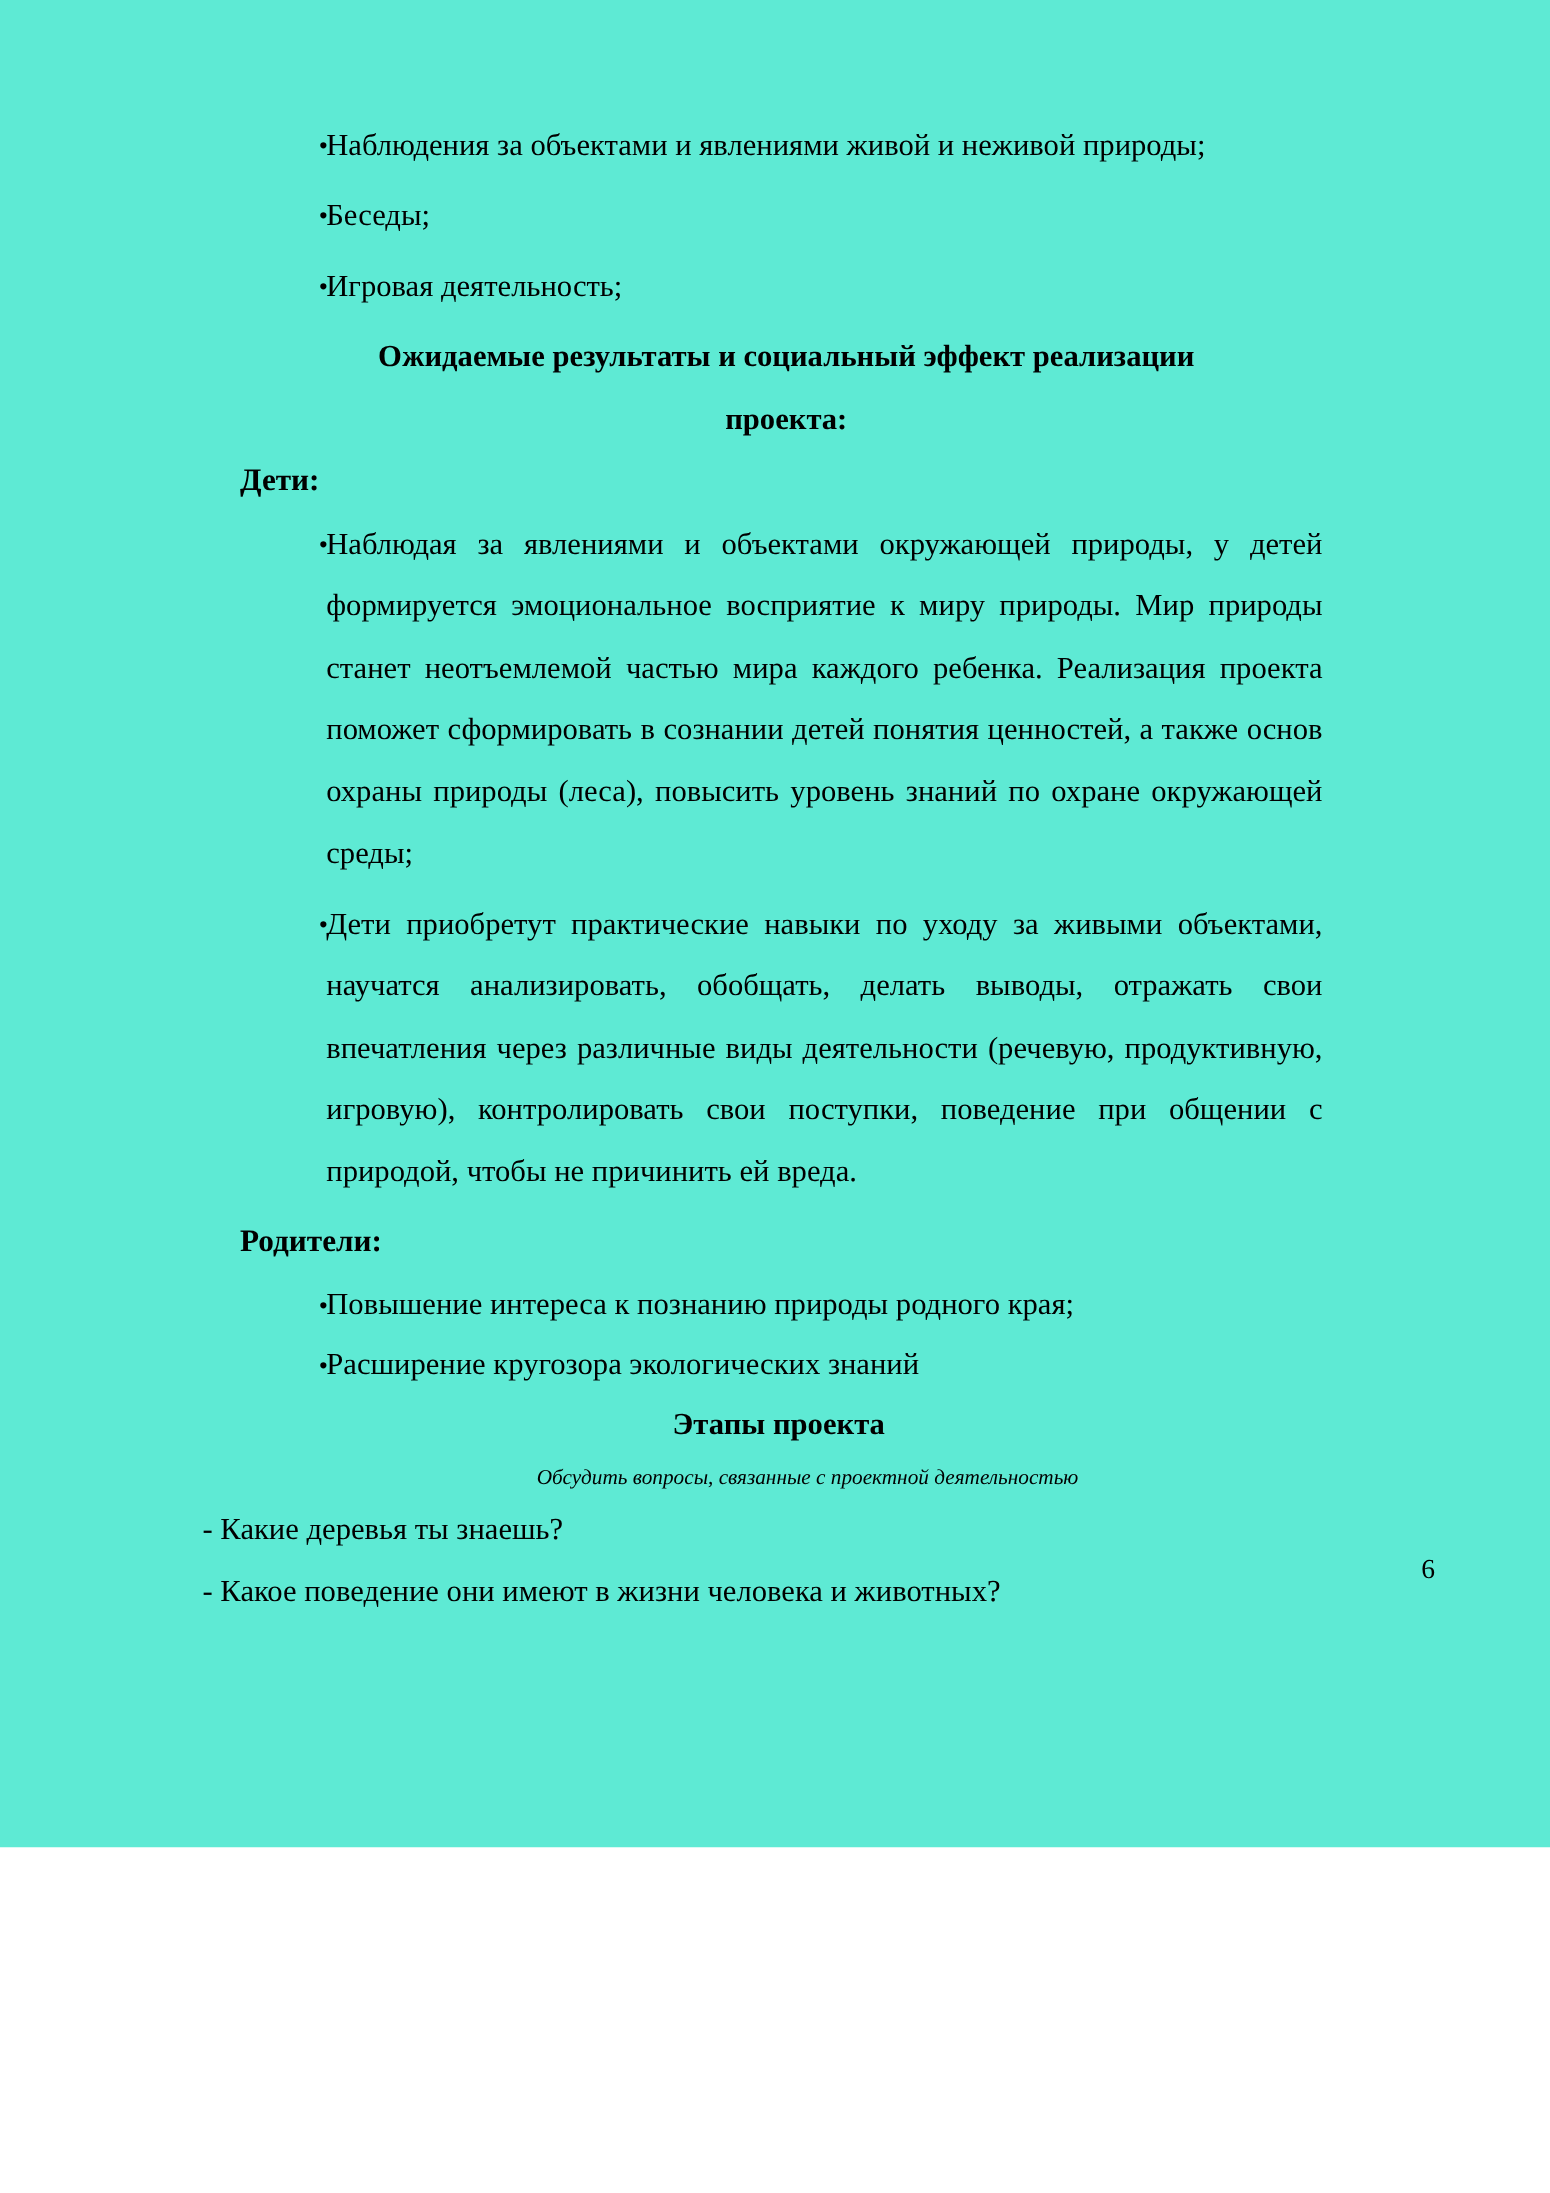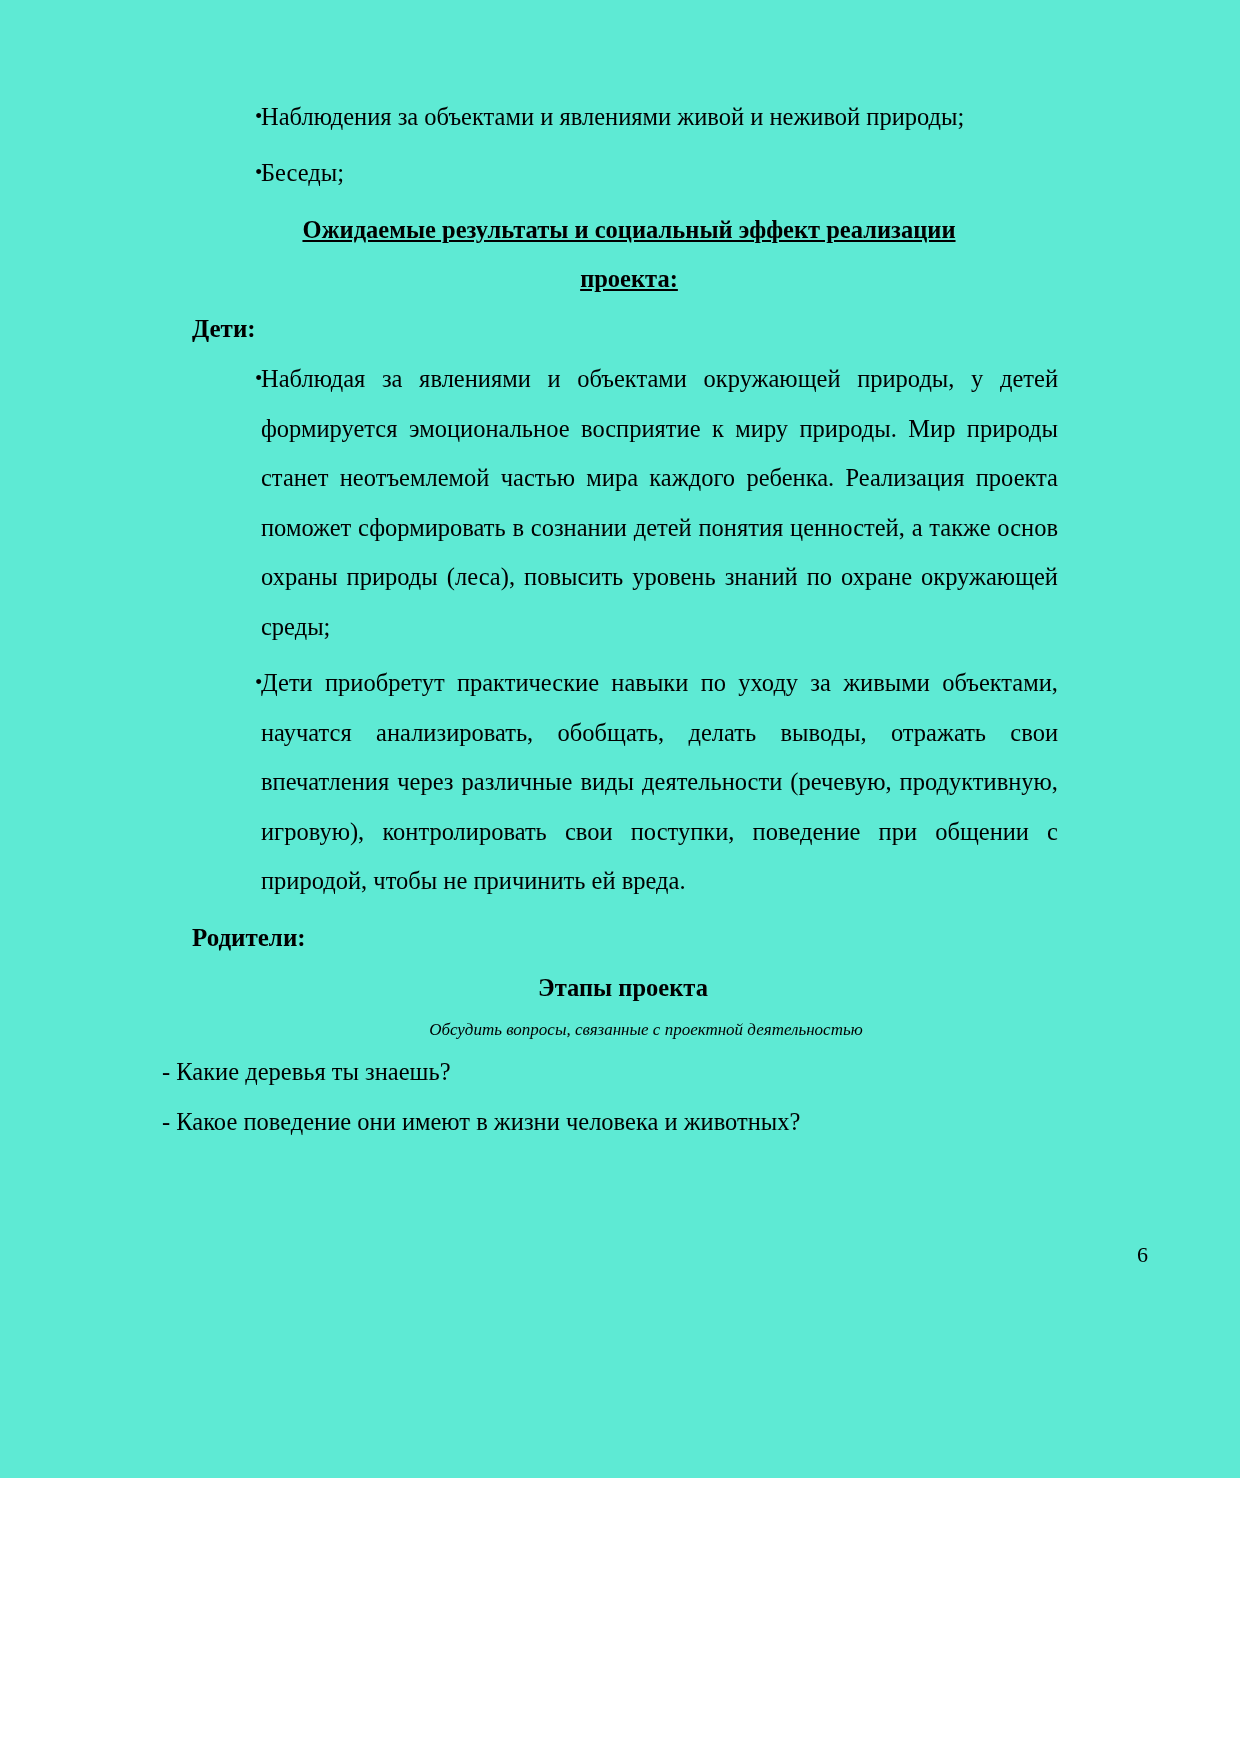--- a/index.html
+++ b/index.html
@@ -63,21 +63,20 @@
   .center-bold {
     font-weight: bold;
     font-size: 24.5px;
     line-height: 2.02;
     text-align: center;
     margin: 0;
   }
   .center-bold.indent-a {
     padding-left: 60px;
     padding-right: 8px;
-    text-decoration: underline;
   }
   .left-bold {
     font-weight: bold;
     font-size: 25px;
     line-height: 2.02;
     margin: 0;
     padding-left: 44px;
     text-align: left;
   }
   .left-bold.nopad {
@@ -114,34 +113,39 @@
 </style>
 </head>
 <body>
 
 <div class="page">
   <div class="content">
 
     <ul class="bullets">
       <li>Наблюдения за объектами и явлениями живой и неживой природы;</li>
       <li class="short">Беседы;</li>
+      <li class="short">Игровая деятельность;</li>
     </ul>
 
     <p class="center-bold indent-a">Ожидаемые результаты и социальный эффект реализации</p>
     <p class="center-bold indent-a">проекта:</p>
 
     <p class="left-bold">Дети:</p>
 
     <ul class="bullets">
       <li>Наблюдая за явлениями и объектами окружающей природы, у детей формируется эмоциональное восприятие к миру природы. Мир природы станет неотъемлемой частью мира каждого ребенка. Реализация проекта поможет сформировать в сознании детей понятия ценностей, а также основ охраны природы (леса), повысить уровень знаний по охране окружающей среды;</li>
       <li>Дети приобретут практические навыки по уходу за живыми объектами, научатся анализировать, обобщать, делать выводы, отражать свои впечатления через различные виды деятельности (речевую, продуктивную, игровую), контролировать свои поступки, поведение при общении с природой, чтобы не причинить ей вреда.</li>
     </ul>
 
     <p class="left-bold">Родители:</p>
 
+    <ul class="bullets tight">
+      <li class="short">Повышение интереса к познанию природы родного края;</li>
+      <li class="short">Расширение кругозора экологических знаний</li>
+    </ul>
 
     <p class="center-bold etapy">Этапы проекта</p>
 
 
     <p class="italic-line">Обсудить вопросы, связанные с проектной деятельностью</p>
 
     <p class="dash-line">- Какие деревья ты знаешь?</p>
     <p class="dash-line">- Какое поведение они имеют в жизни человека и животных?</p>
 
   </div>

